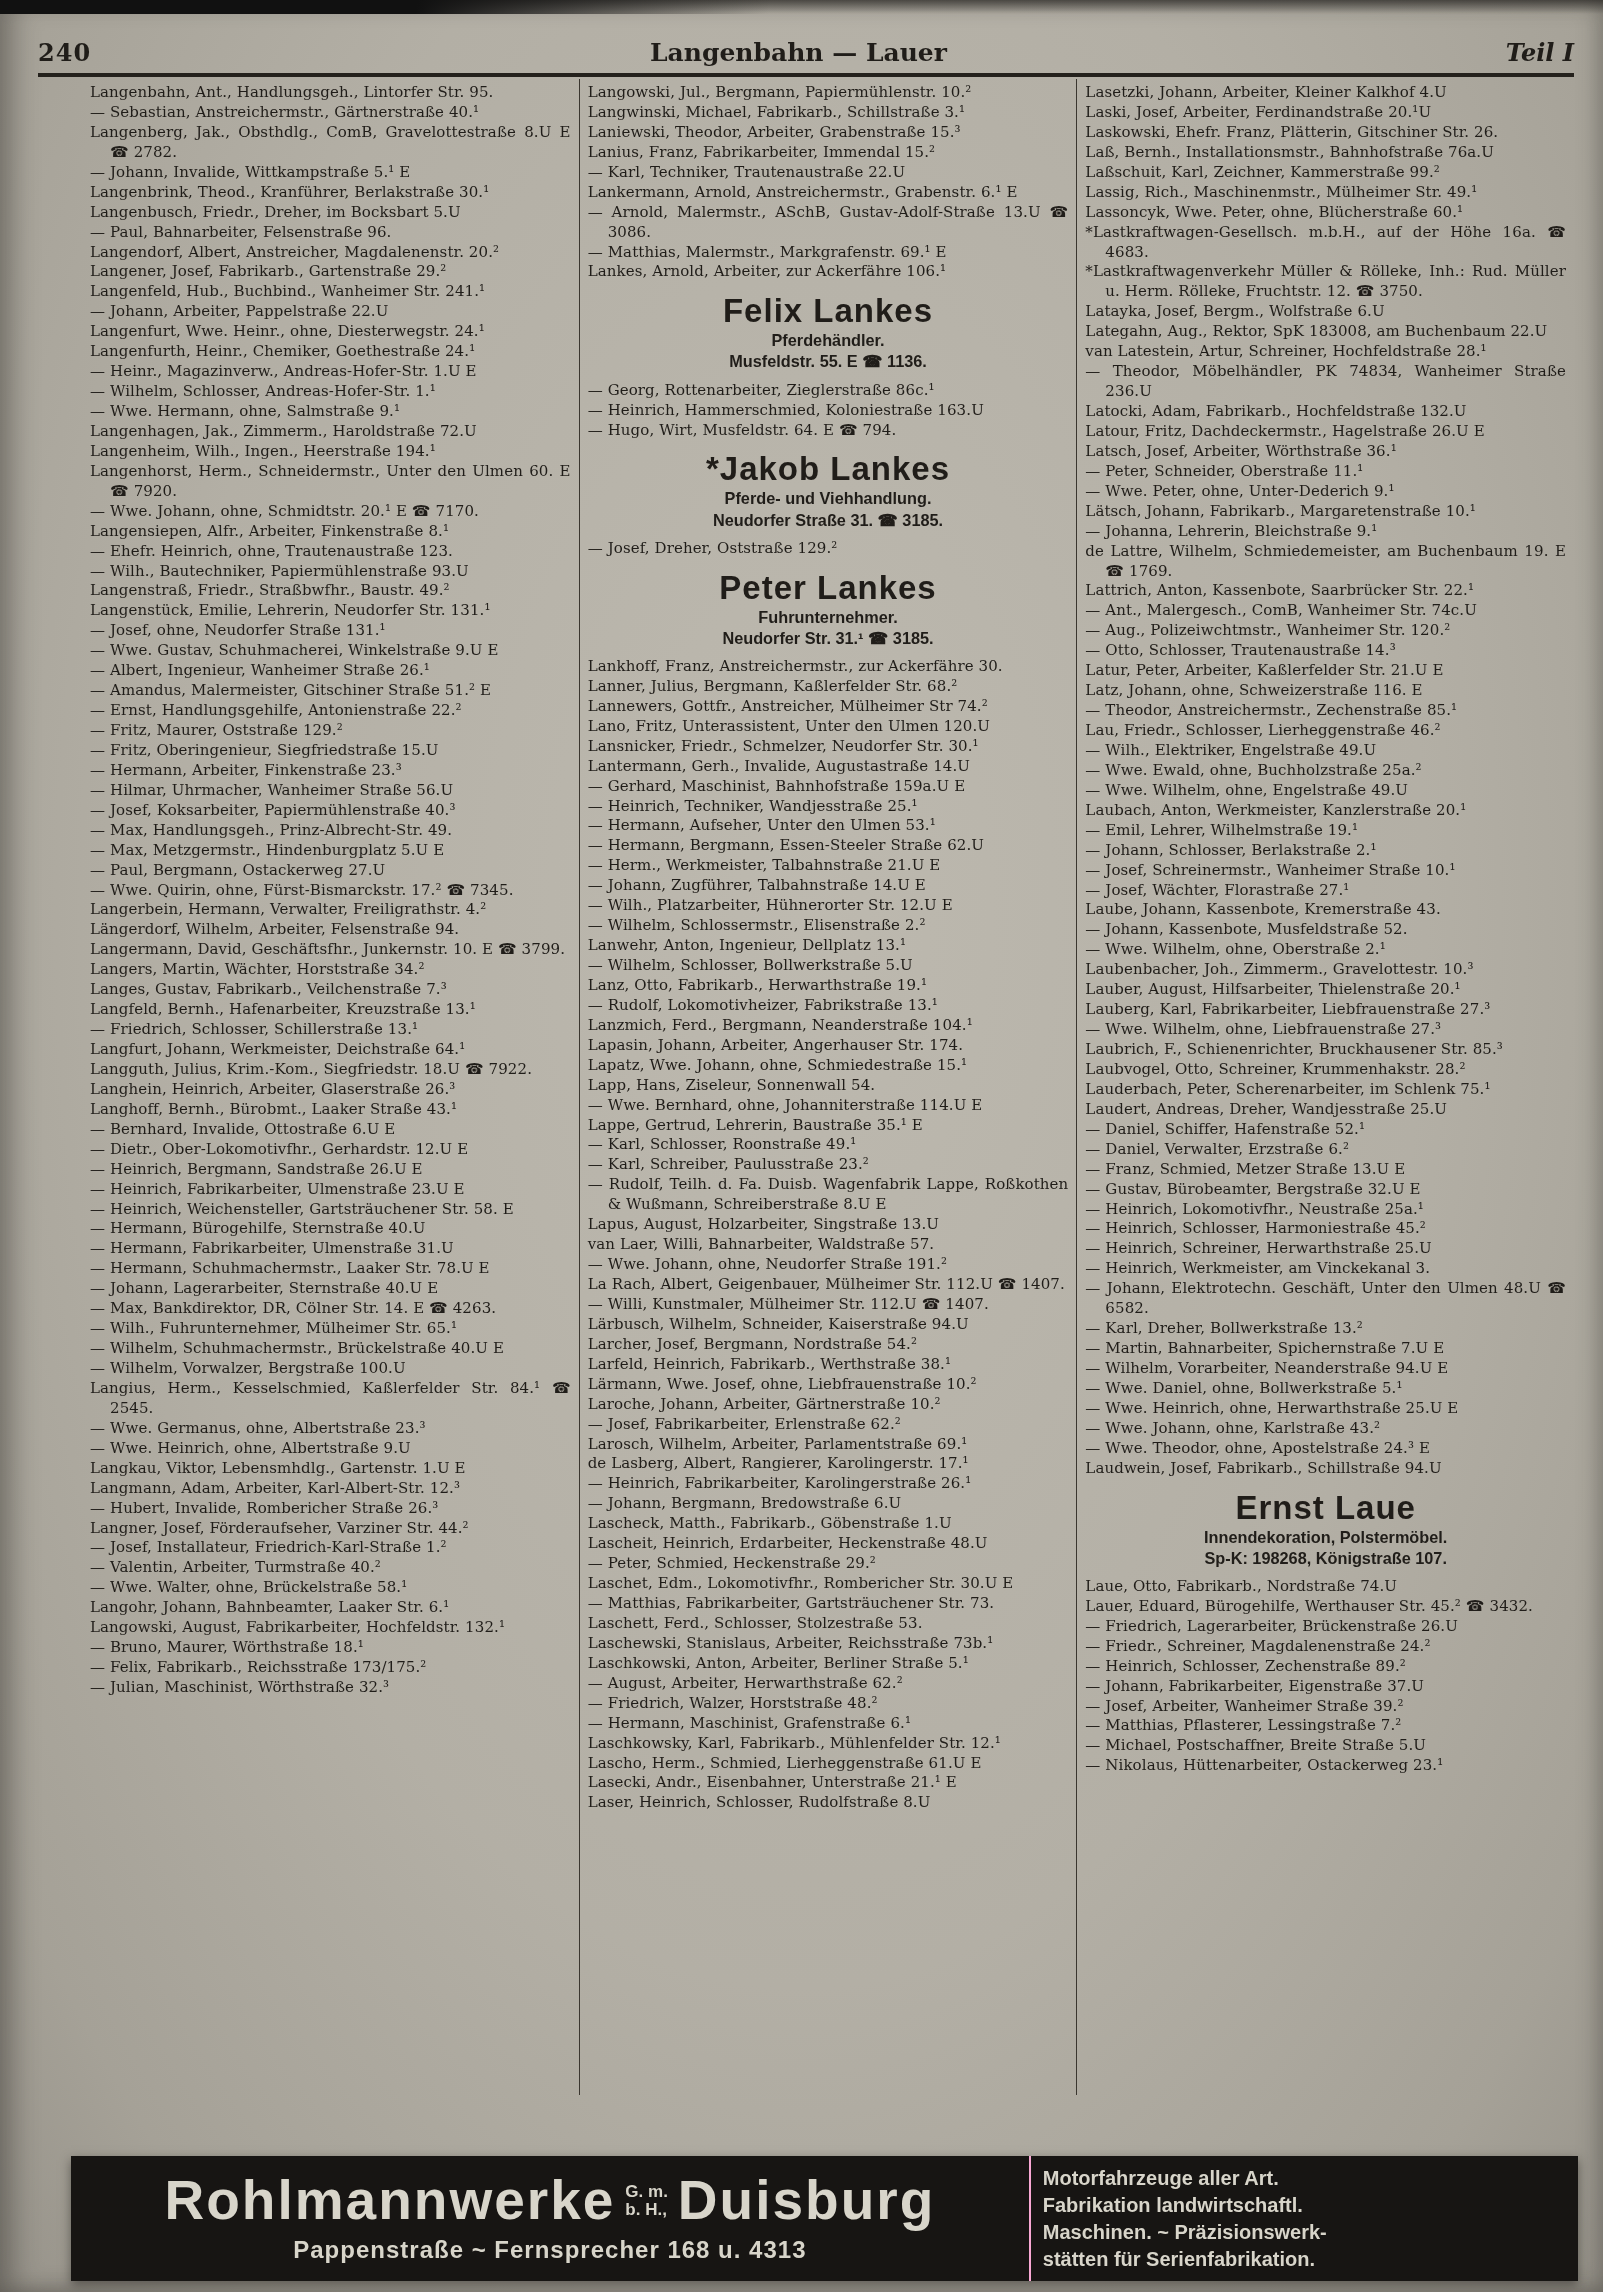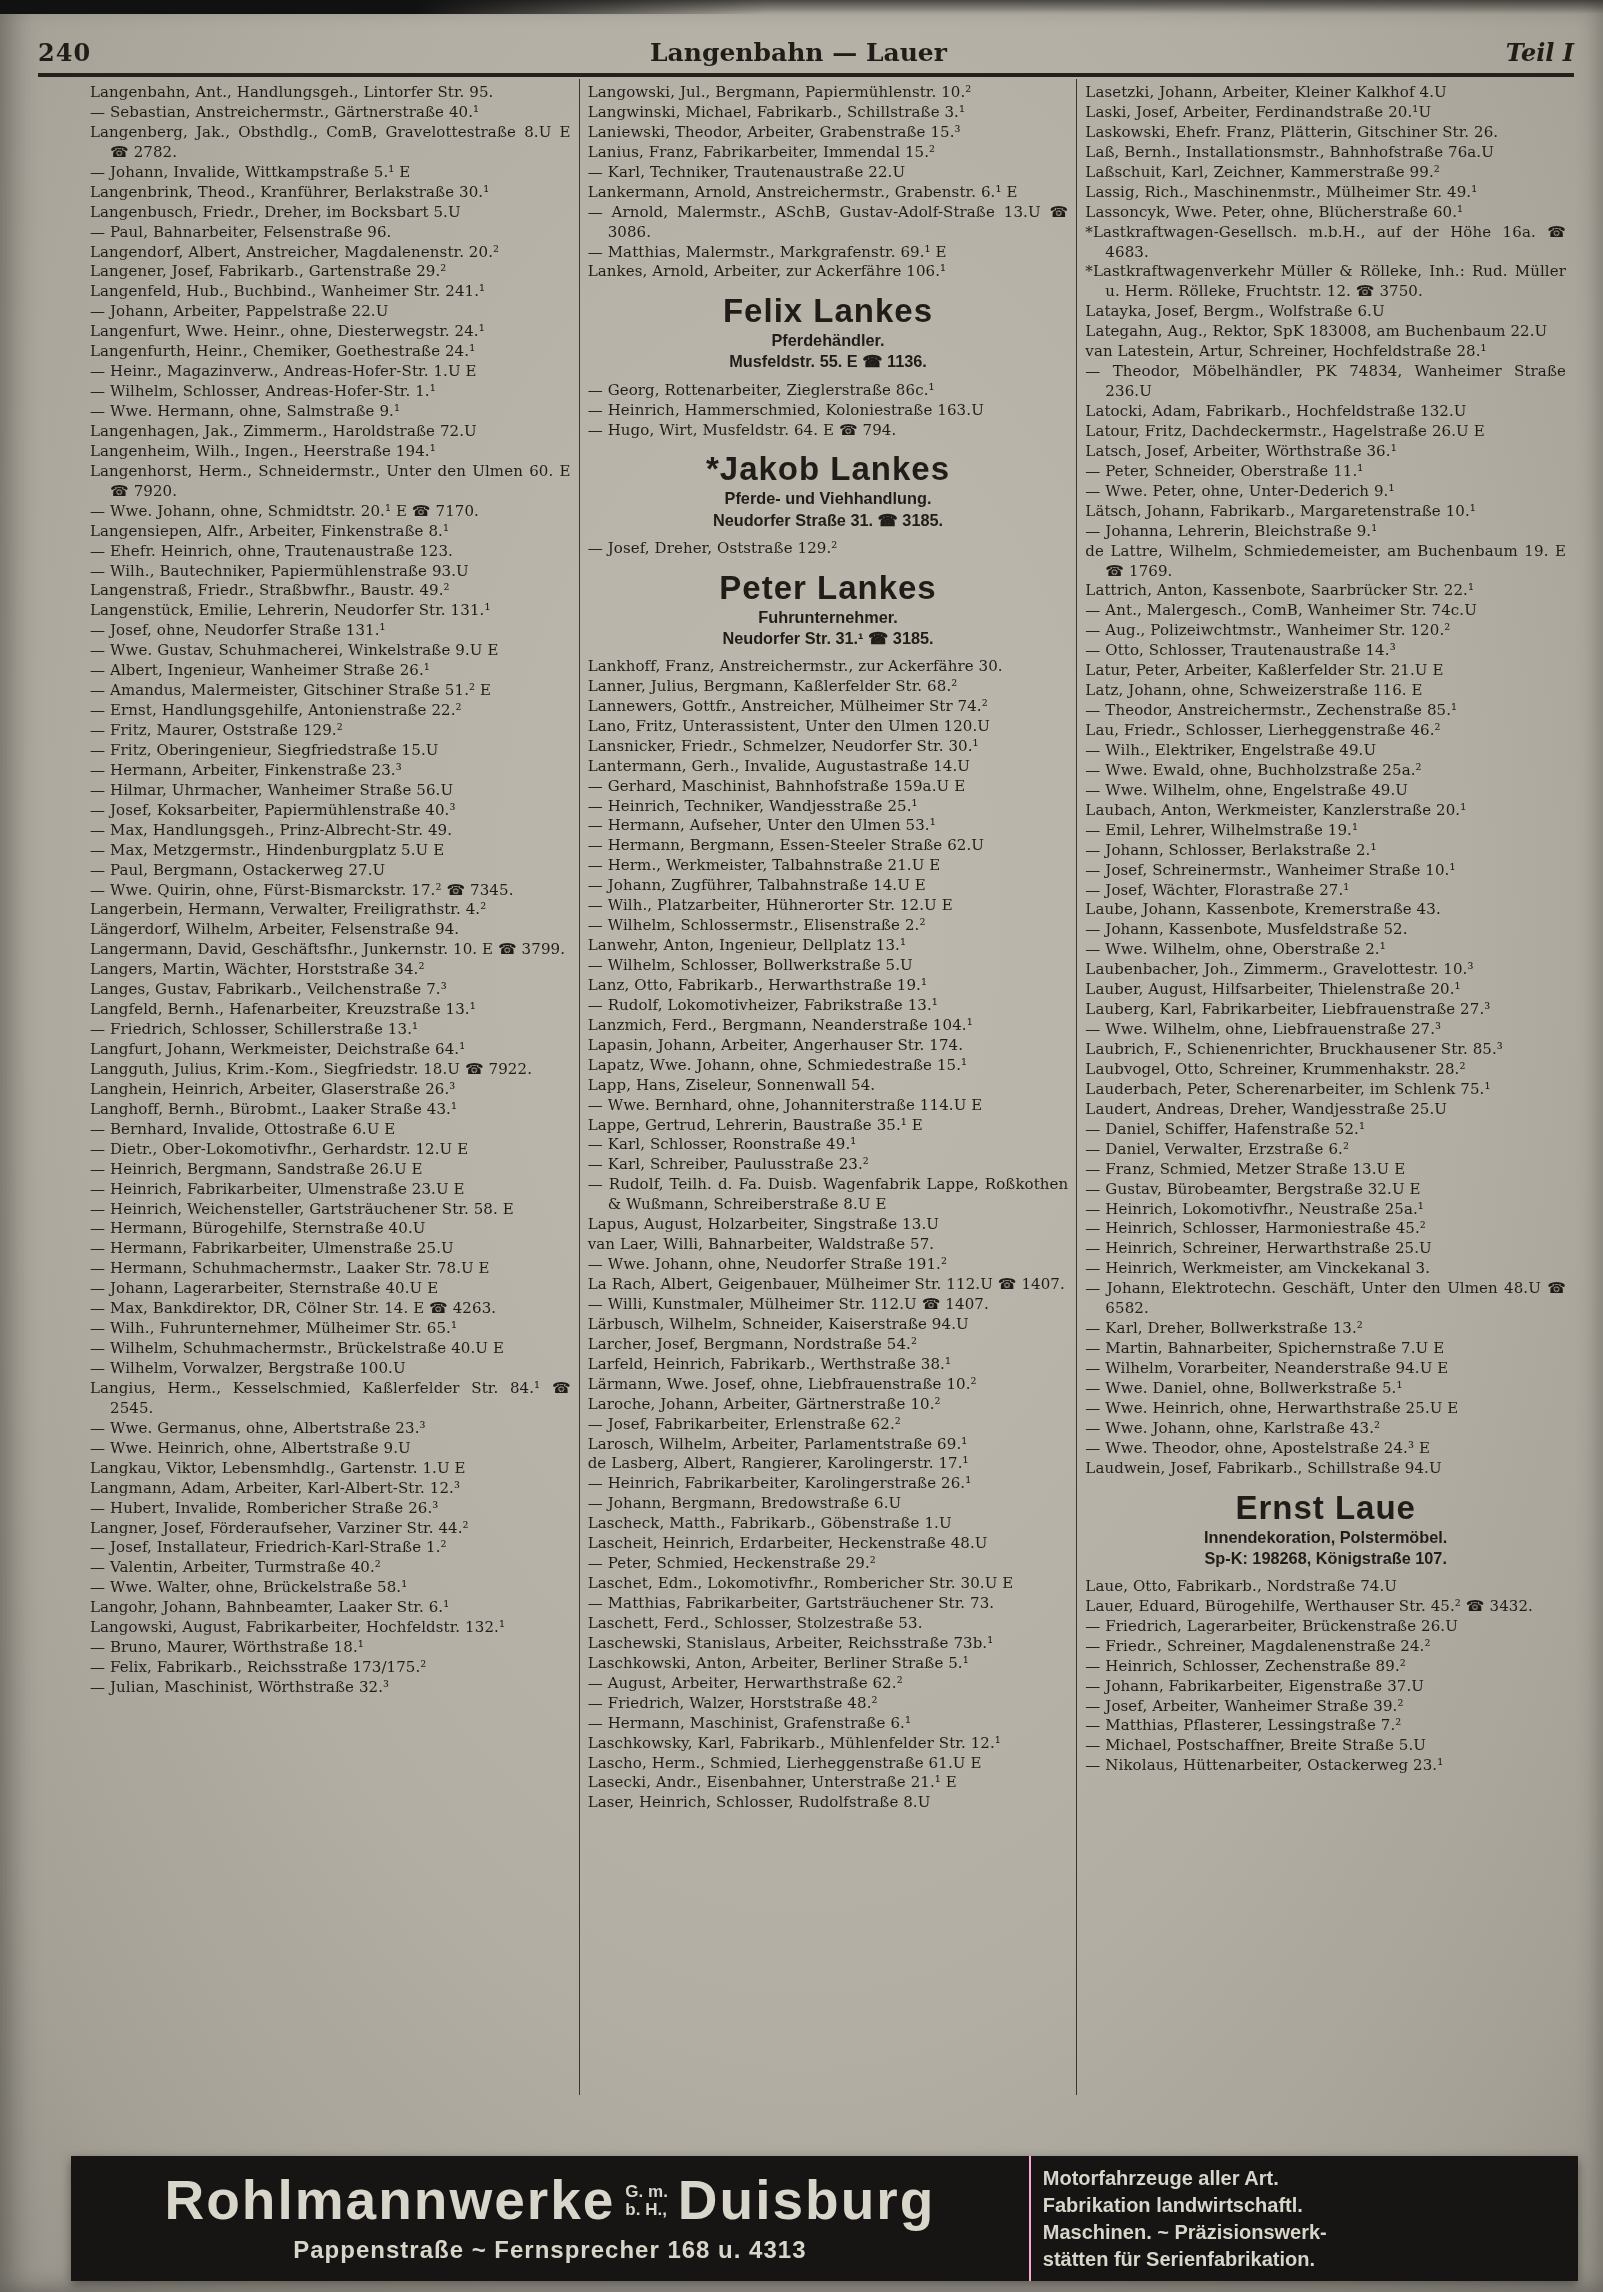--- a/index.html
+++ b/index.html
@@ -141,21 +141,21 @@
         <div class="entry">Langfurt, Johann, Werkmeister, Deichstraße 64.¹</div>
         <div class="entry">Langguth, Julius, Krim.-Kom., Siegfriedstr. 18.U ☎ 7922.</div>
         <div class="entry">Langhein, Heinrich, Arbeiter, Glaserstraße 26.³</div>
         <div class="entry">Langhoff, Bernh., Bürobmt., Laaker Straße 43.¹</div>
         <div class="entry">— Bernhard, Invalide, Ottostraße 6.U E</div>
         <div class="entry">— Dietr., Ober-Lokomotivfhr., Gerhardstr. 12.U E</div>
         <div class="entry">— Heinrich, Bergmann, Sandstraße 26.U E</div>
         <div class="entry">— Heinrich, Fabrikarbeiter, Ulmenstraße 23.U E</div>
         <div class="entry">— Heinrich, Weichensteller, Gartsträuchener Str. 58. E</div>
         <div class="entry">— Hermann, Bürogehilfe, Sternstraße 40.U</div>
-        <div class="entry">— Hermann, Fabrikarbeiter, Ulmenstraße 25.U</div>
+        <div class="entry">— Hermann, Fabrikarbeiter, Ulmenstraße 31.U</div>
         <div class="entry">— Hermann, Schuhmachermstr., Laaker Str. 78.U E</div>
         <div class="entry">— Johann, Lagerarbeiter, Sternstraße 40.U E</div>
         <div class="entry">— Max, Bankdirektor, DR, Cölner Str. 14. E ☎ 4263.</div>
         <div class="entry">— Wilh., Fuhrunternehmer, Mülheimer Str. 65.¹</div>
         <div class="entry">— Wilhelm, Schuhmachermstr., Brückelstraße 40.U E</div>
         <div class="entry">— Wilhelm, Vorwalzer, Bergstraße 100.U</div>
         <div class="entry">Langius, Herm., Kesselschmied, Kaßlerfelder Str. 84.¹ ☎ 2545.</div>
         <div class="entry">— Wwe. Germanus, ohne, Albertstraße 23.³</div>
         <div class="entry">— Wwe. Heinrich, ohne, Albertstraße 9.U</div>
         <div class="entry">Langkau, Viktor, Lebensmhdlg., Gartenstr. 1.U E</div>

